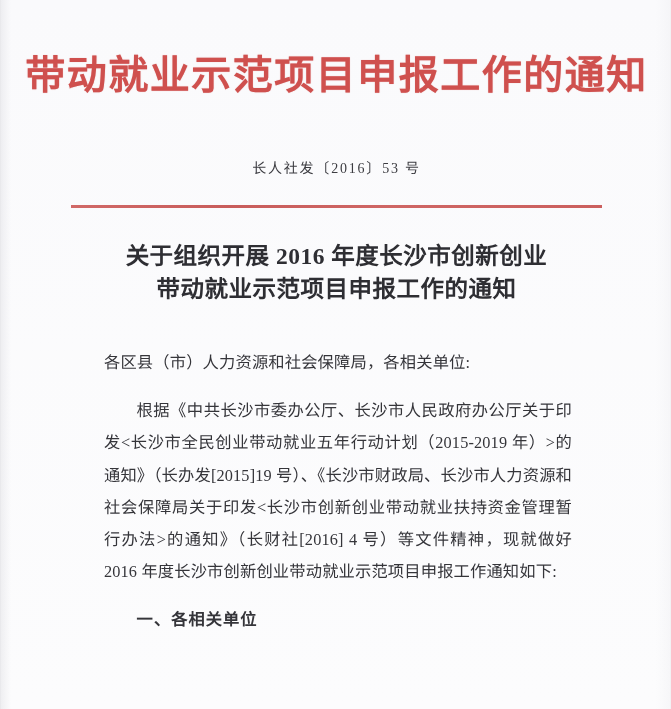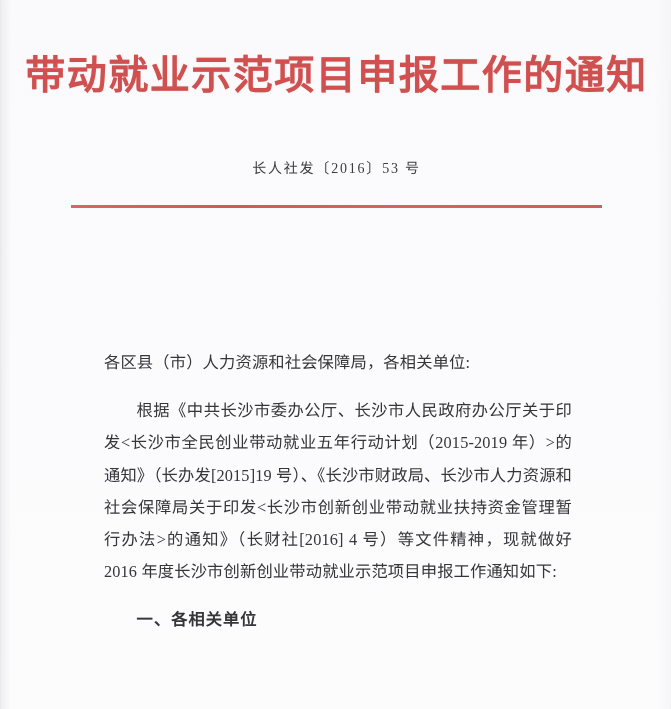--- a/index.html
+++ b/index.html
@@ -127,20 +127,24 @@
 <div class="page">
 
   <div class="paper-tint"></div>
 
   <div class="masthead">带动就业示范项目申报工作的通知</div>
 
   <div class="doc-number">长人社发〔2016〕53 号</div>
 
   <div class="red-rule"></div>
 
+  <div class="doc-title">
+    <span class="tl">关于组织开展 2016 年度长沙市创新创业</span>
+    <span class="tl">带动就业示范项目申报工作的通知</span>
+  </div>
 
   <div class="body-block">
     <p>各区县（市）人力资源和社会保障局，各相关单位:</p>
 
     <p class="para-indent">根据《中共长沙市委办公厅、长沙市人民政府办公厅关于印发&lt;长沙市全民创业带动就业五年行动计划（2015-2019 年）&gt;的通知》（长办发[2015]19 号）、《长沙市财政局、长沙市人力资源和社会保障局关于印发&lt;长沙市创新创业带动就业扶持资金管理暂行办法&gt;的通知》（长财社[2016] 4 号）等文件精神，现就做好 2016 年度长沙市创新创业带动就业示范项目申报工作通知如下:</p>
 
     <p class="section-head">一、各相关单位</p>
 
   </div>
 

